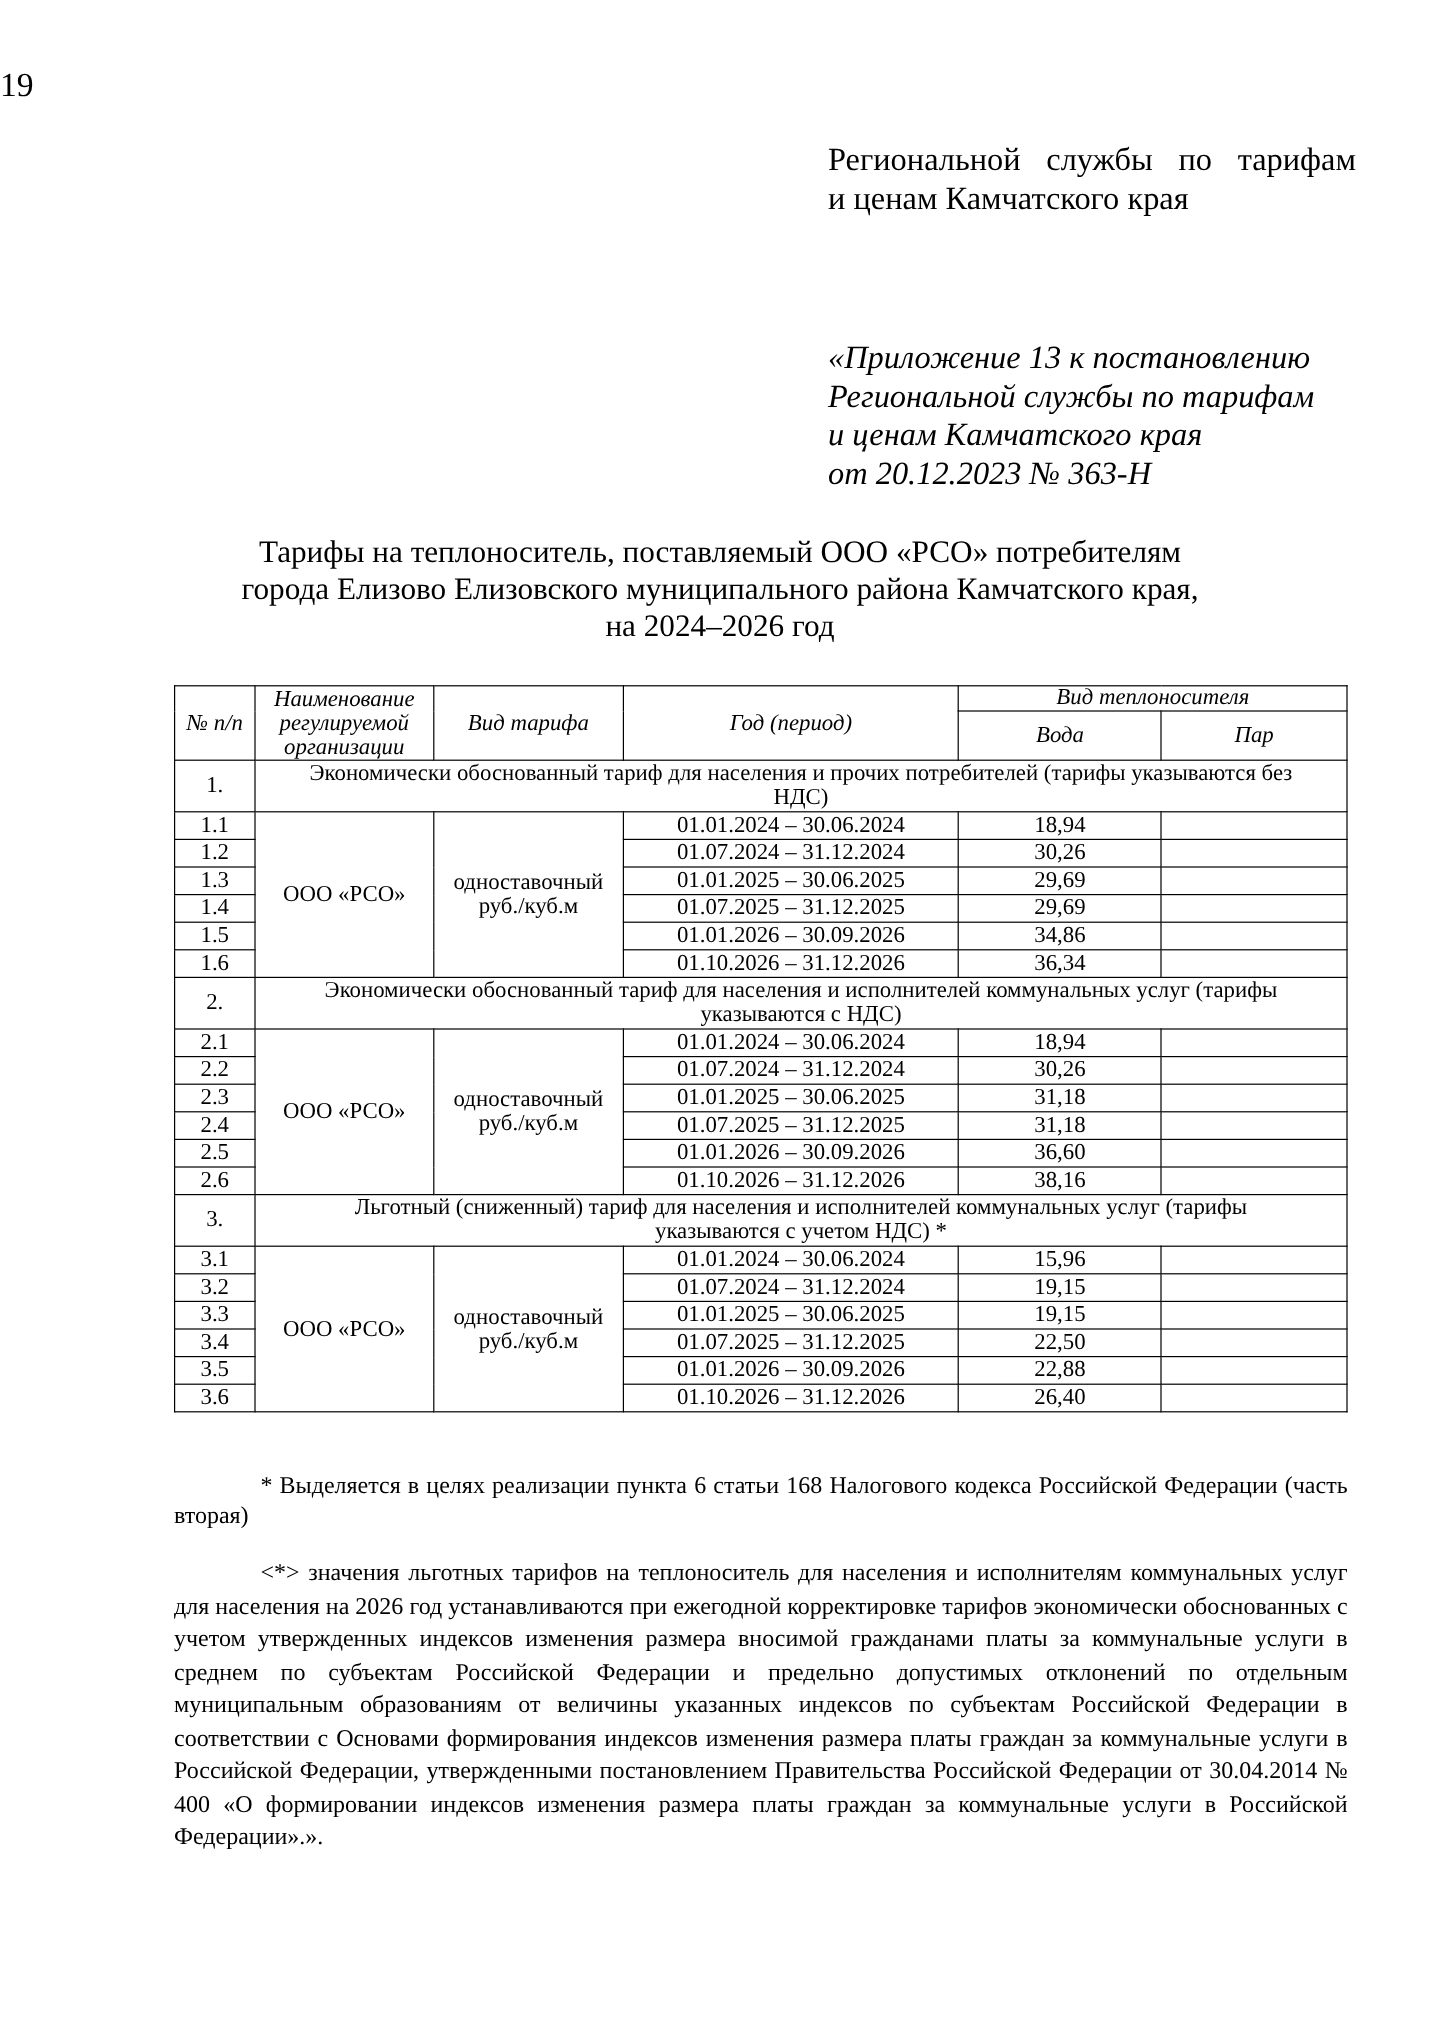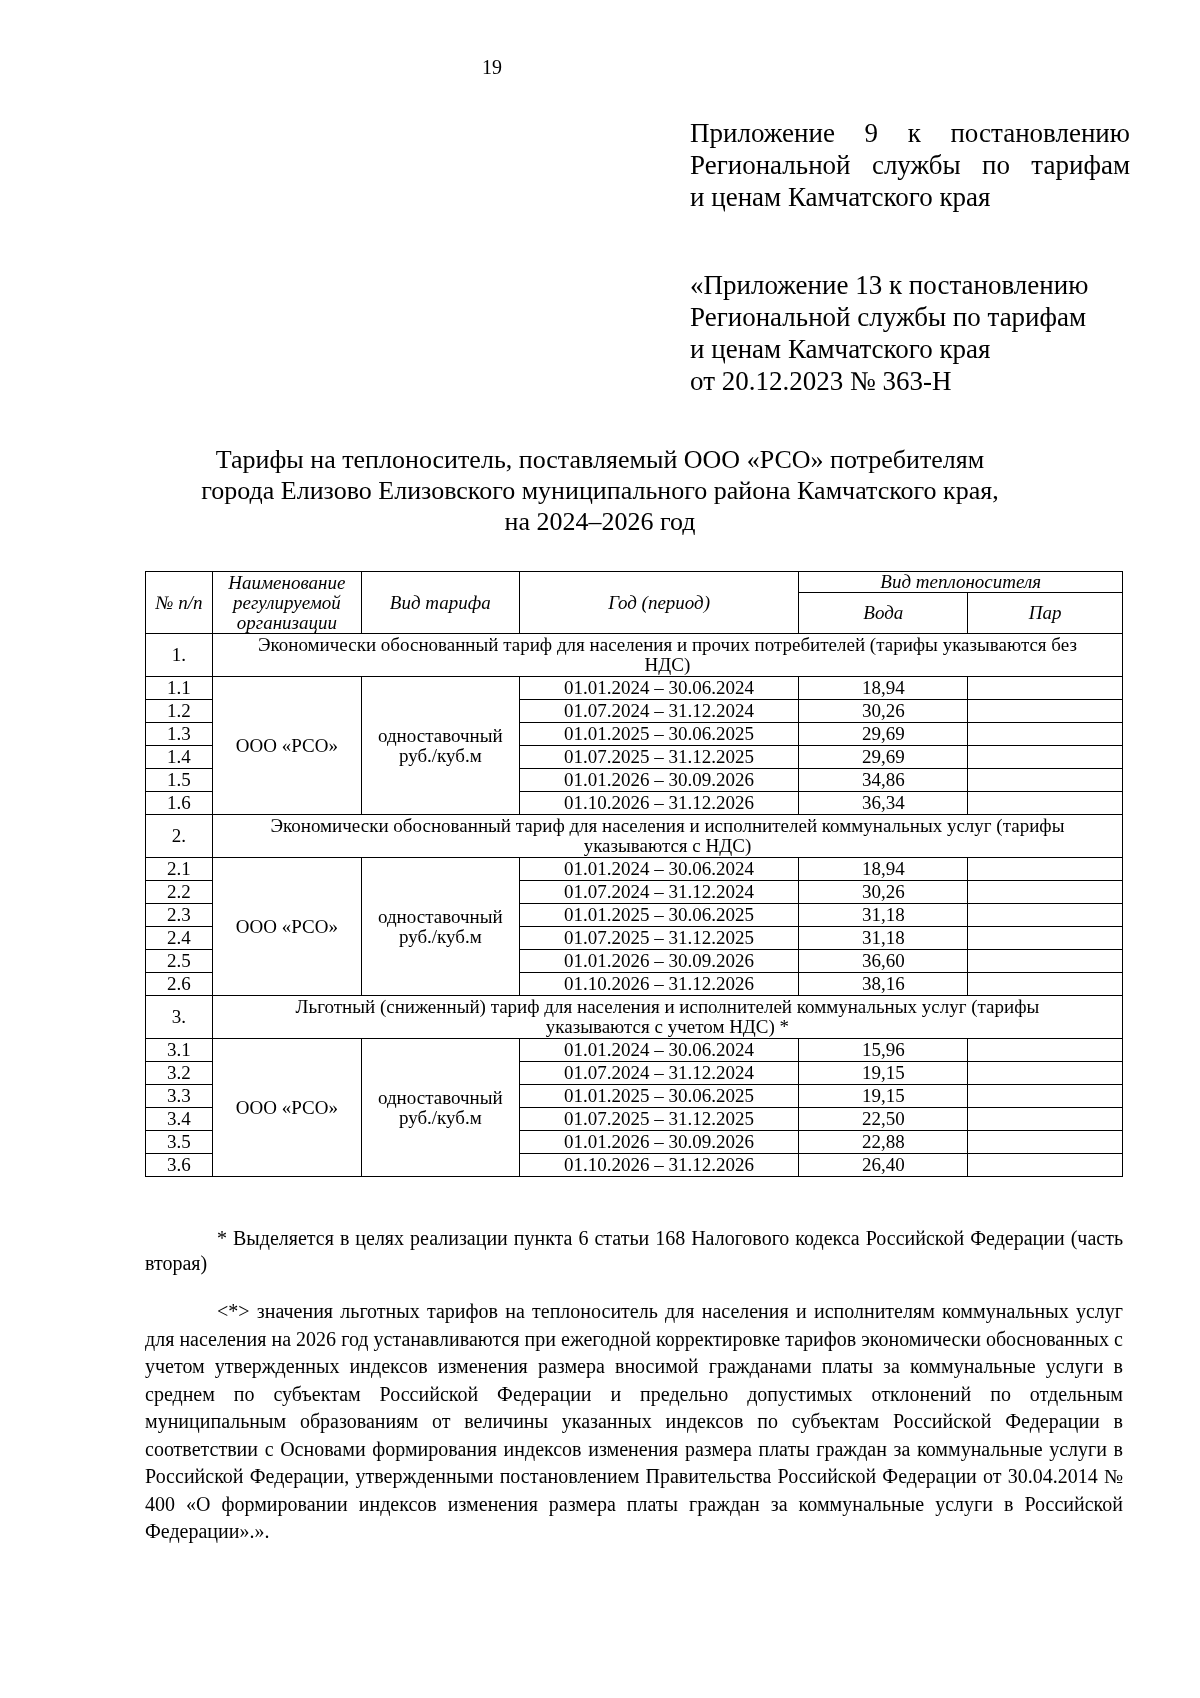--- a/index.html
+++ b/index.html
@@ -1,40 +1,39 @@
 <!DOCTYPE html>
 <html><head>
 <meta charset="utf-8">
 <style>
   html, body { margin: 0; padding: 0; background: #ffffff; }
   body { width: 1200px; height: 1698px; position: relative; overflow: hidden;
          font-family: "Liberation Serif", "DejaVu Serif", serif; color: #000; }
-  .page-num { position: absolute; top: 56px; left: 0; width: 984px; text-align: center; font-size: 20px; }
+  .page-num { position: absolute; top: 56px; left: 0; width: 984px; text-align: left; font-size: 28px; }
   .appendix { position: absolute; left: 690px; width: 440px; font-size: 27px; line-height: 32px; }
   .appendix .l1 { text-align: justify; text-align-last: justify; }
   .ap1 { top: 117px; }
-  .ap2 { top: 269px; }
+  .ap2 { top: 282px; font-style: italic; }
   .appendix div { white-space: nowrap; }
   .title { position: absolute; top: 444px; left: 0; width: 1200px; text-align: center; font-size: 26px; line-height: 31px; }
   table.tariff { position: absolute; top: 571px; left: 145px; width: 978px; border-collapse: collapse; font-size: 19px; }
   table.tariff td { border: 1px solid #000; text-align: center; padding: 0; line-height: 20px; height: 22px; vertical-align: middle; }
   table.tariff td.hdr { line-height: 20px; font-style: italic; }
   .notes { position: absolute; left: 145px; width: 978px; font-size: 20px; line-height: 25px; }
   .notes p { margin: 0; text-align: justify; }
   .ind { text-indent: 72px; }
   .n1 { top: 1226px; }
   .n3 { top: 1298px; line-height: 27.5px; }
 </style>
 </head>
 <body>
 
 <div class="page-num">19</div>
 
 <div class="appendix ap1">
-  <div class="l1">Приложение 9 к постановлению</div>
   <div class="l1">Региональной службы по тарифам</div>
   <div>и ценам Камчатского края</div>
 </div>
 
 <div class="appendix ap2">
   <div>«Приложение 13 к постановлению</div>
   <div>Региональной службы по тарифам</div>
   <div>и ценам Камчатского края</div>
   <div>от 20.12.2023 № 363-Н</div>
 </div>

